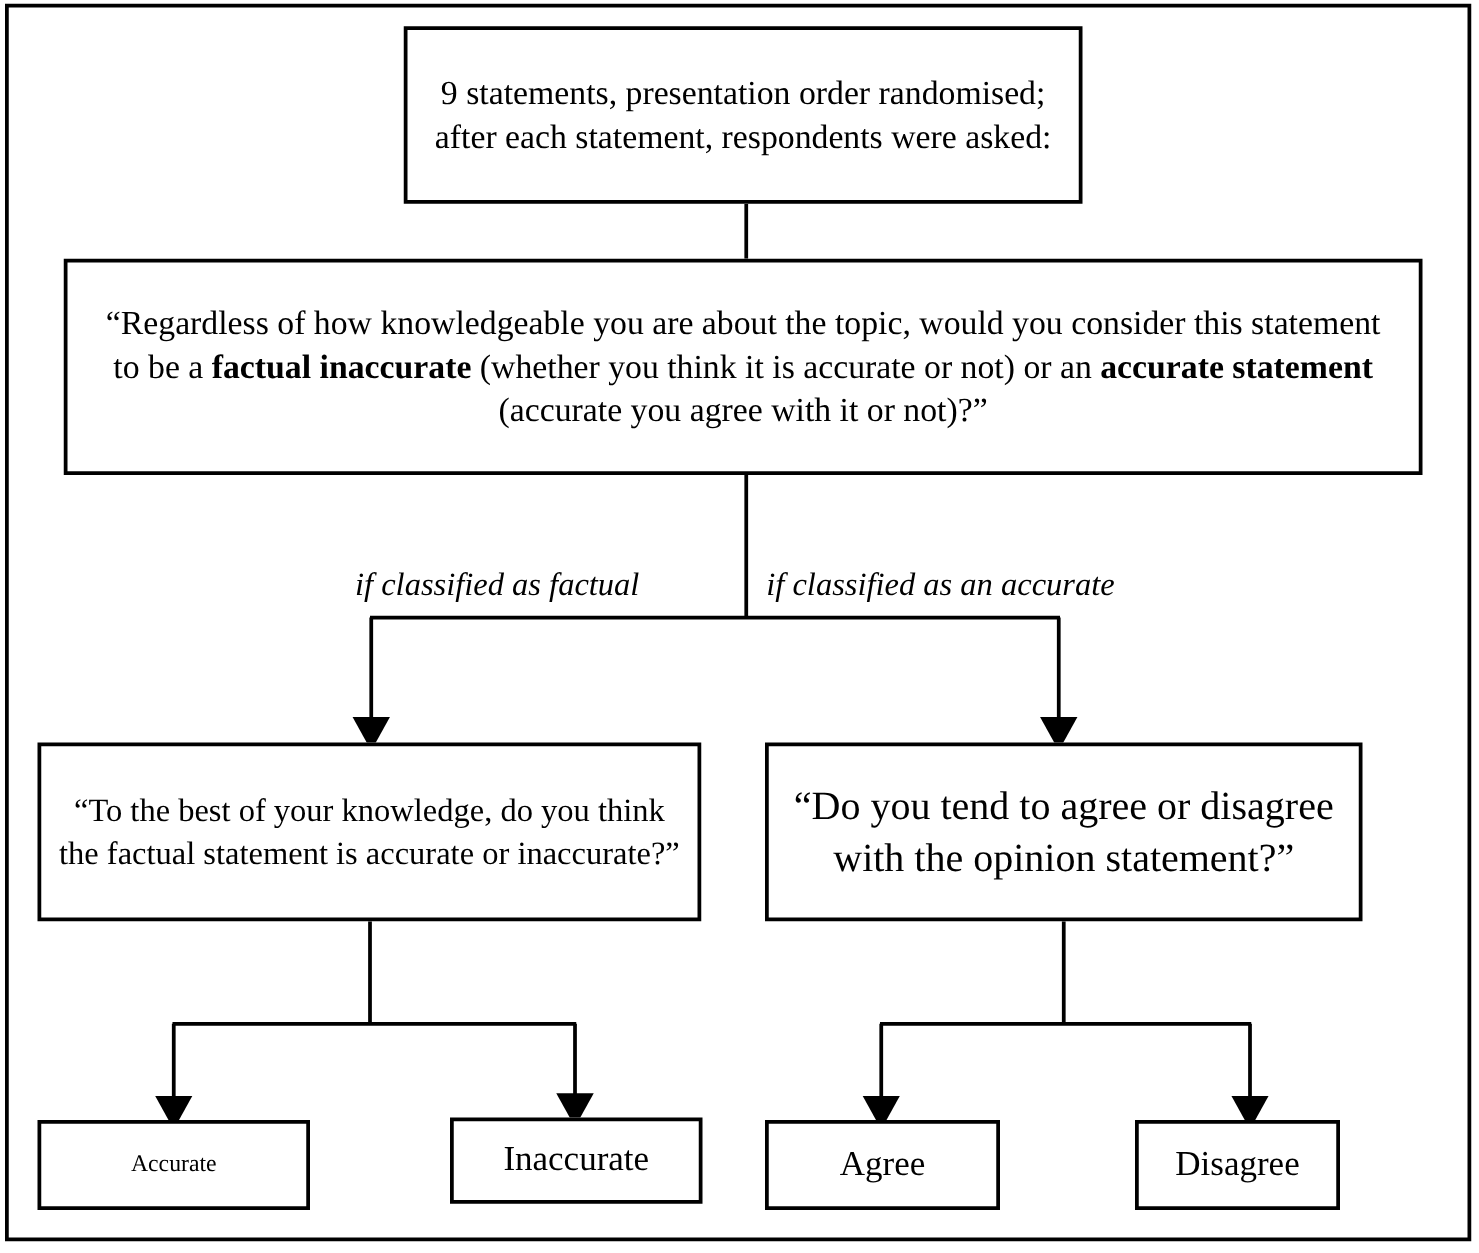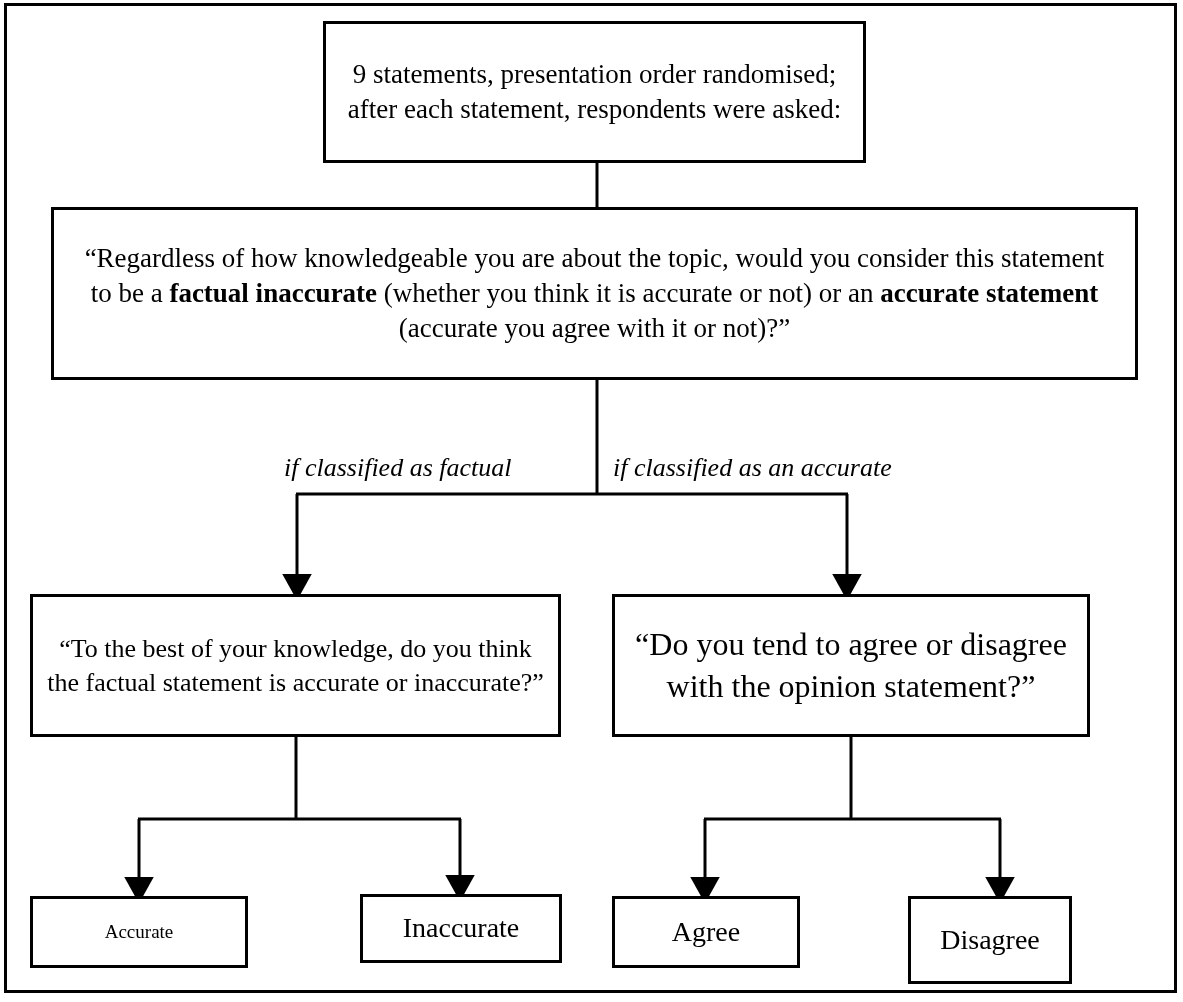--- a/index.html
+++ b/index.html
@@ -98,21 +98,21 @@
     justify-content: center;
   }
   #node-agree {
     left: 612px;  top: 896px;
     width: 188px; height: 72px;
     font-size: 28px;
     justify-content: flex-end;
   }
   #node-disagree {
     left: 908px;  top: 896px;
-    width: 164px; height: 88px;
+    width: 164px; height: 72px;
     font-size: 28px;
   }
 
   
   .edge-label {
     position: absolute;
     font-style: italic;
     font-size: 26px;
     white-space: nowrap;
     color: #000000;

